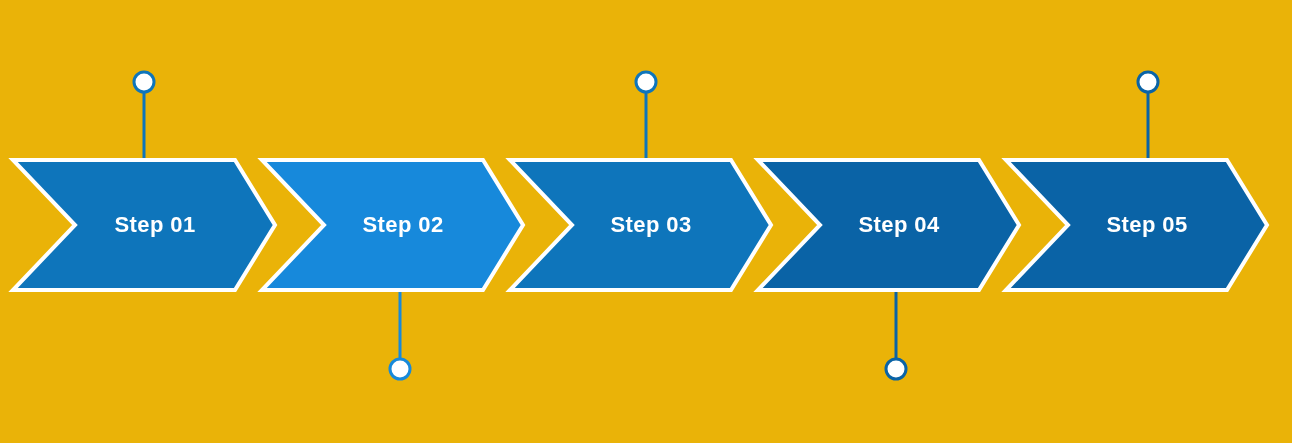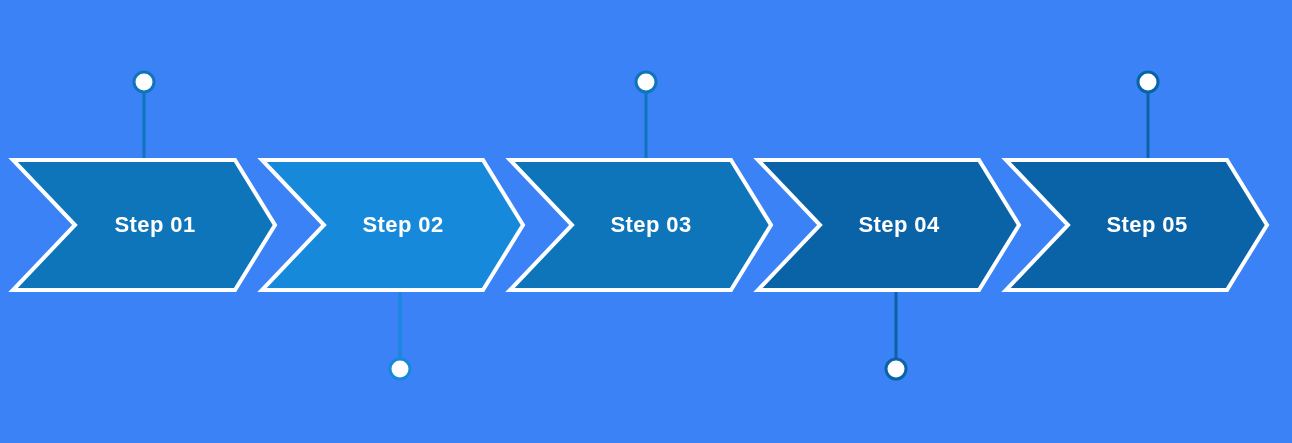--- a/index.html
+++ b/index.html
@@ -11,21 +11,21 @@
   body {
     width: 1292px;
     height: 443px;
     overflow: hidden;
     font-family: "Liberation Sans", sans-serif;
   }
   #diagram-root {
     position: relative;
     width: 1292px;
     height: 443px;
-    background: #3b82f6;
+    background: #eab308;
   }
   #flow-svg {
     position: absolute;
     top: 0;
     left: 0;
     width: 1292px;
     height: 443px;
     display: block;
   }
   .step-label {

